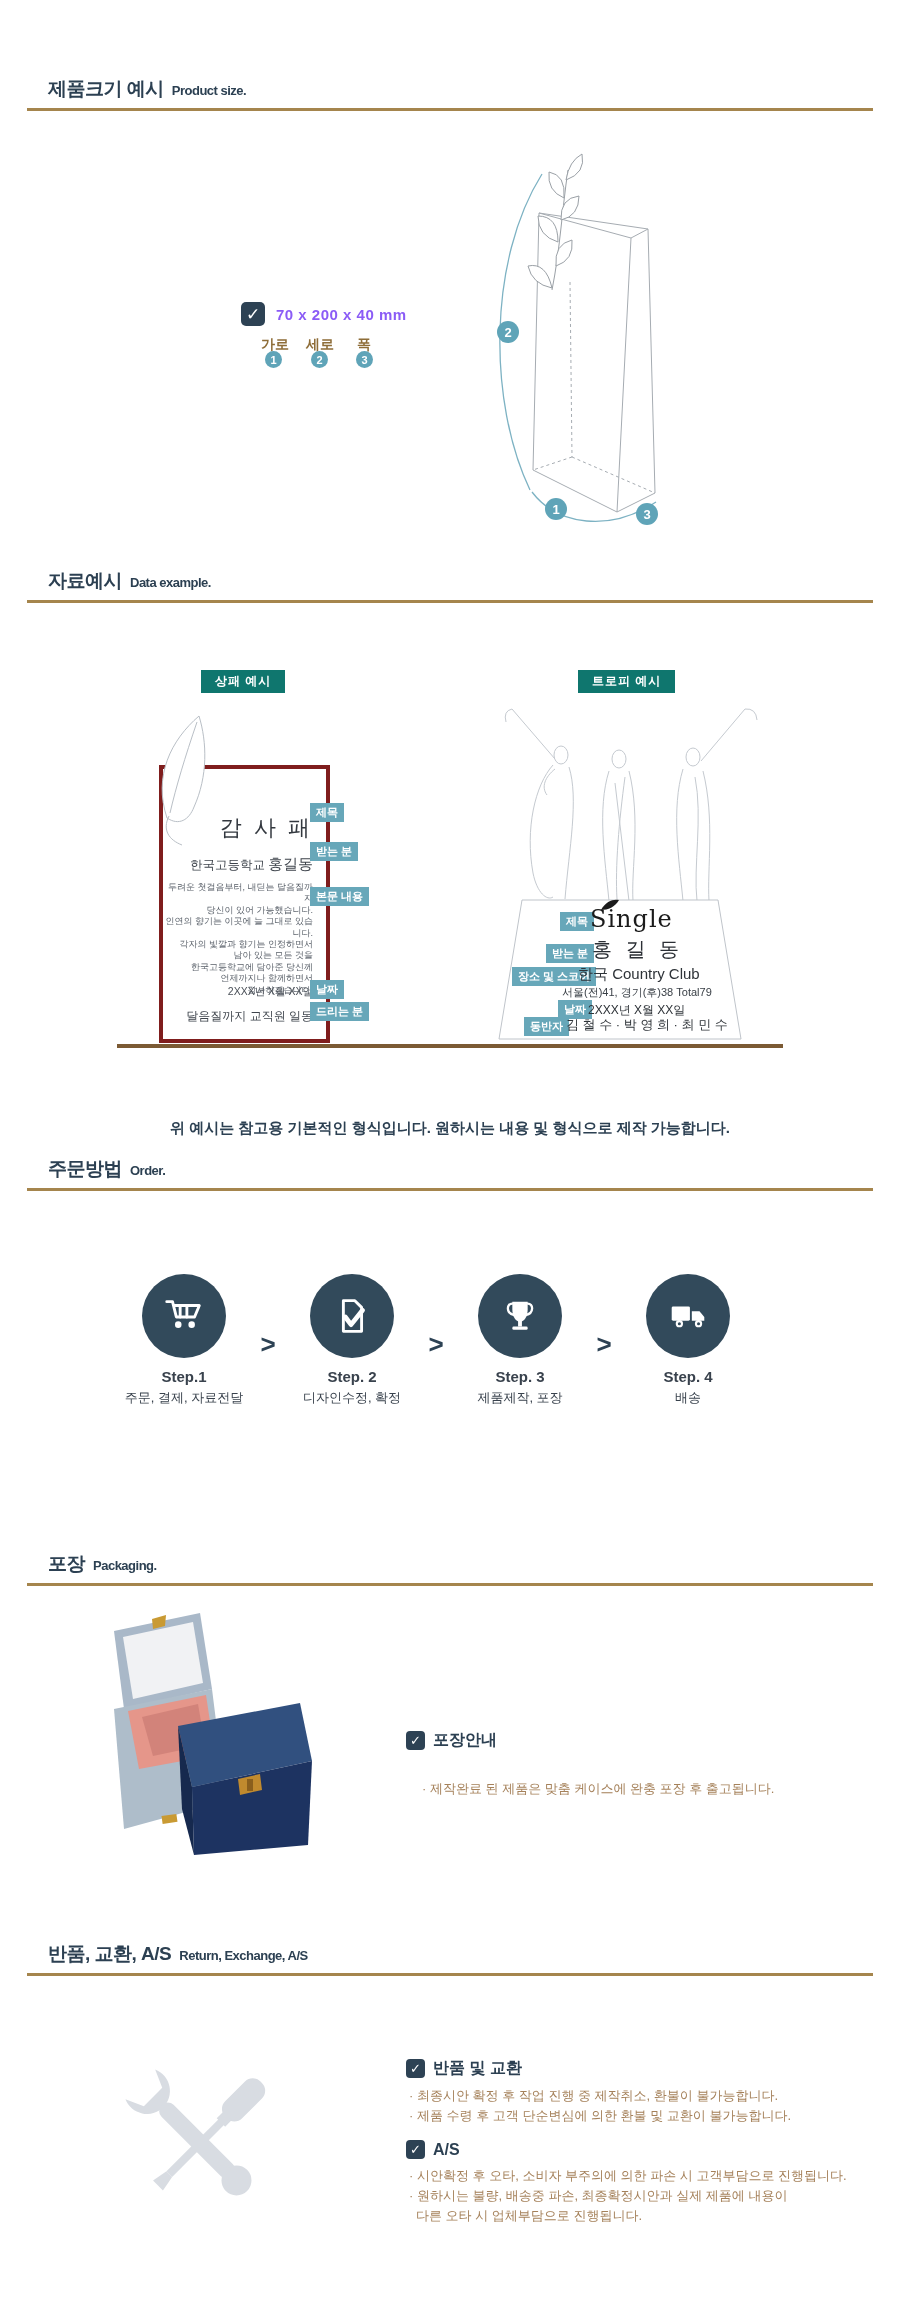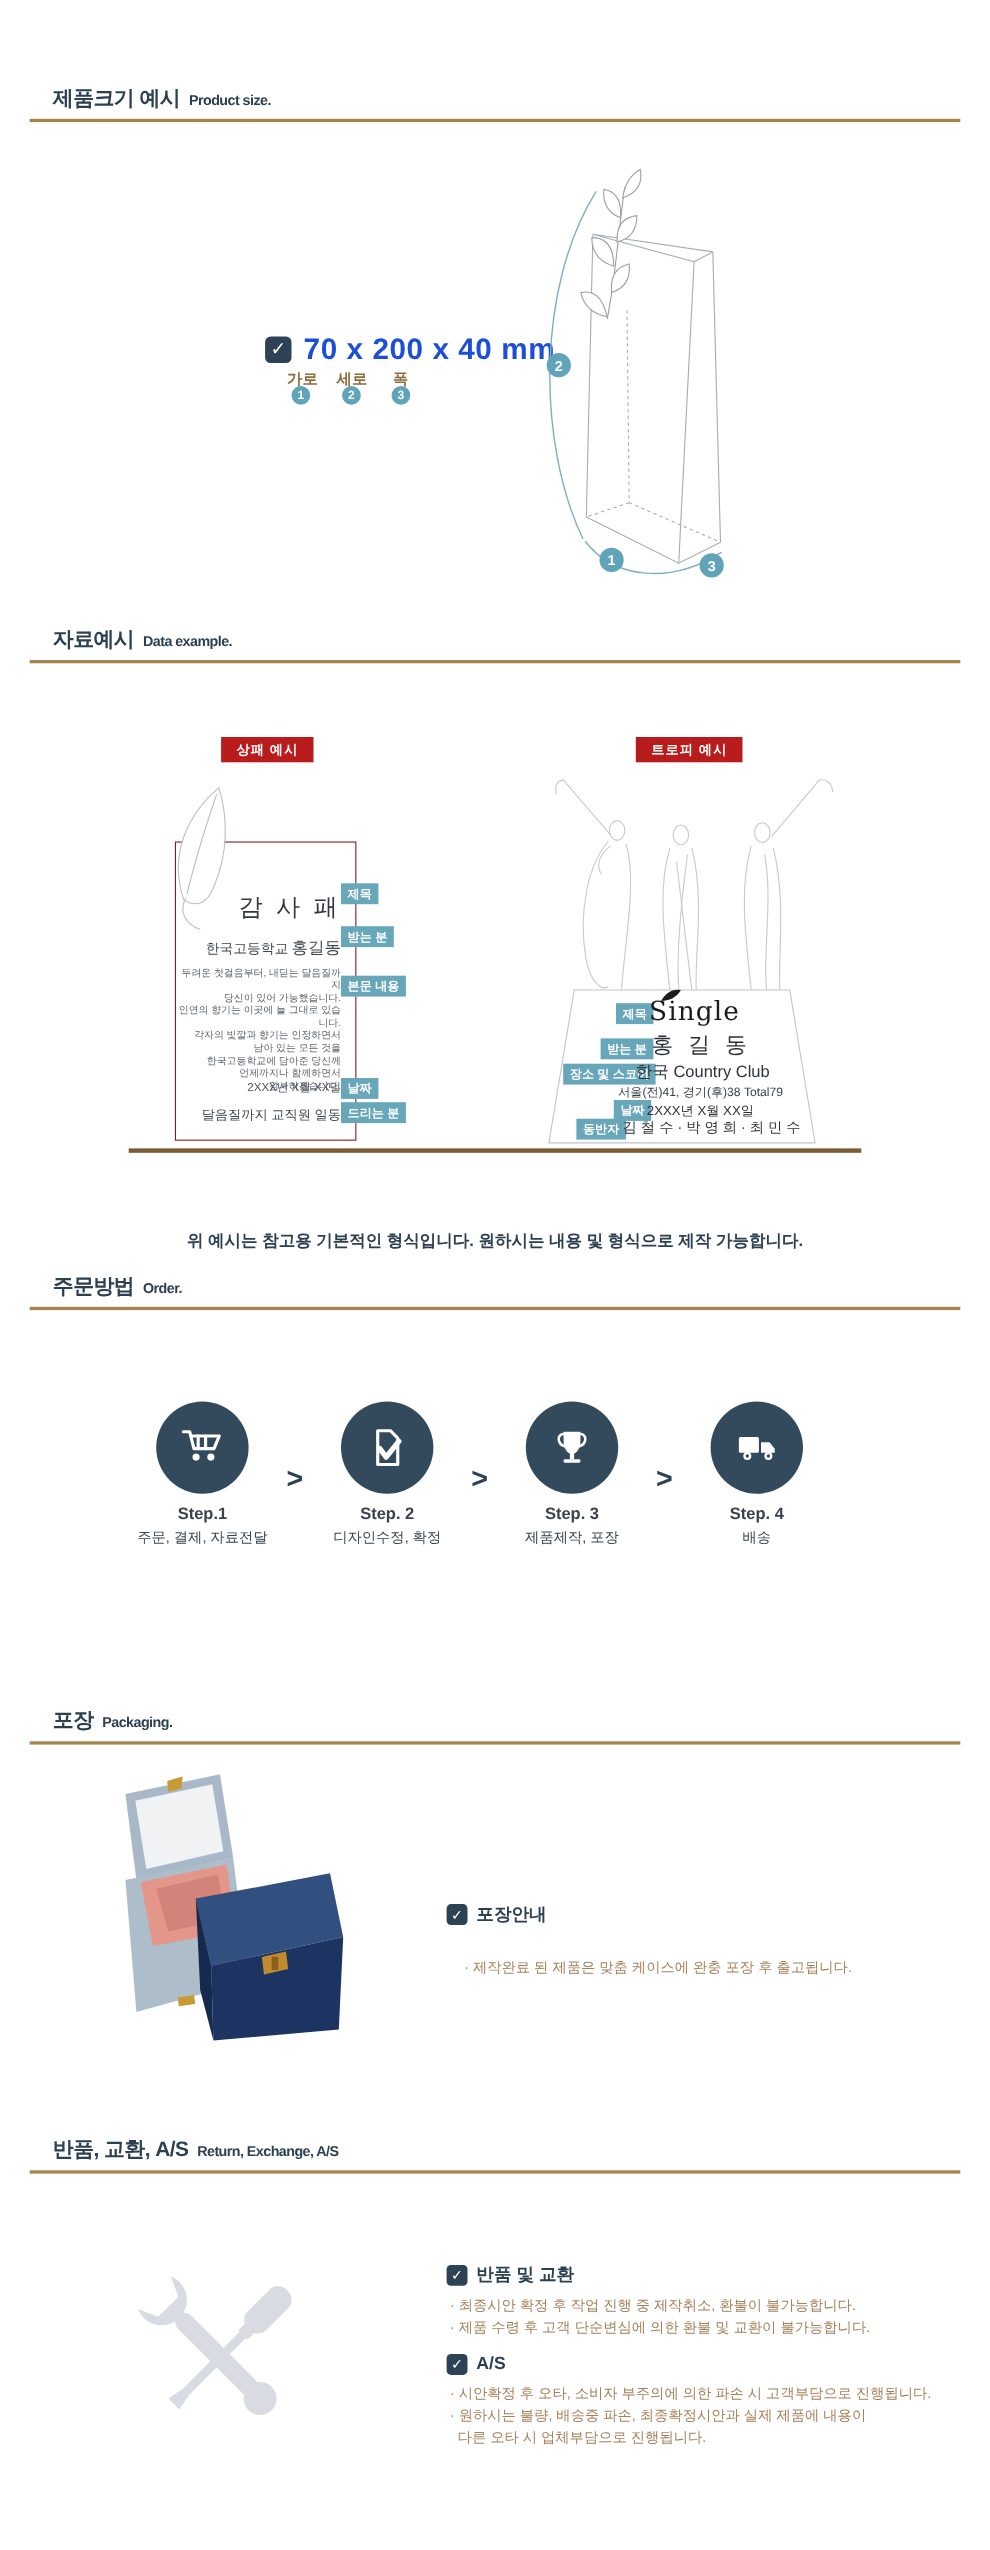--- a/index.html
+++ b/index.html
@@ -9,27 +9,27 @@
   .sec{position:absolute;left:27px;width:846px;border-bottom:3px solid #a5854d;}
   .sec h2{margin:0 0 6px 21px;font-size:19px;font-weight:bold;color:#2c4052;display:inline-block;letter-spacing:-0.5px;}
   .sec .sub{font-size:13px;font-weight:bold;color:#2c4052;margin-left:8px;}
 
   
   .cb{width:24px;height:24px;background:#2d4254;border-radius:5px;color:#fff;font-weight:bold;font-size:17px;display:flex;align-items:center;justify-content:center;flex:0 0 auto;}
   .cb.sm{width:19px;height:19px;border-radius:4px;font-size:13px;}
 
   
   .size-check{position:absolute;left:241px;top:302px;display:flex;align-items:center;gap:11px;}
-  .size-dim{font-size:27px;font-weight:bold;color:#1d4ed8;letter-spacing:0.5px;}
+  .size-dim{font-size:15px;font-weight:bold;color:#8b5cf6;letter-spacing:0.5px;}
   .dim-label{position:absolute;top:336px;font-size:14px;font-weight:bold;color:#8e6d38;}
   .dim-circ{position:absolute;top:351px;width:17px;height:17px;border-radius:50%;background:#5fa4b8;color:#fff;font-size:11px;font-weight:bold;display:flex;align-items:center;justify-content:center;}
 
   
-  .badge{position:absolute;background:#b91c1c;color:#fff;font-size:12px;font-weight:bold;padding:3px 14px;letter-spacing:1px;}
-  .plaque{position:absolute;left:159px;top:765px;width:163px;height:270px;border:1px solid #7f1d1d;background:#fff;}
+  .badge{position:absolute;background:#0f766e;color:#fff;font-size:12px;font-weight:bold;padding:3px 14px;letter-spacing:1px;}
+  .plaque{position:absolute;left:159px;top:765px;width:163px;height:270px;border:4px solid #7f1d1d;background:#fff;}
   .p-title{position:absolute;right:13px;top:44px;font-size:22px;color:#33383f;letter-spacing:3px;white-space:nowrap;}
   .p-recip{position:absolute;right:13px;top:86px;font-size:12.5px;color:#3e444c;white-space:nowrap;}
   .p-recip .nm{font-size:15px;font-weight:normal;margin-left:3px;}
   .p-body{position:absolute;right:13px;top:113px;width:150px;font-size:9px;line-height:11.4px;color:#5a616a;text-align:right;margin-left:12px;}
   .p-date{position:absolute;right:13px;top:216px;font-size:10.5px;color:#4a5058;white-space:nowrap;}
   .p-giver{position:absolute;right:13px;top:239px;font-size:12px;color:#3e444c;white-space:nowrap;}
   .tlabel{position:absolute;background:#67a7b9;color:#fff;font-size:11px;font-weight:bold;padding:2px 6px;white-space:nowrap;}
   .t-text{position:absolute;white-space:nowrap;color:#2e3338;}
   .baseline{position:absolute;left:117px;top:1044px;width:666px;height:4px;background:#7b5a34;}
   .caption{position:absolute;left:0;top:1119px;width:900px;text-align:center;font-size:15px;font-weight:bold;color:#2c4052;}

